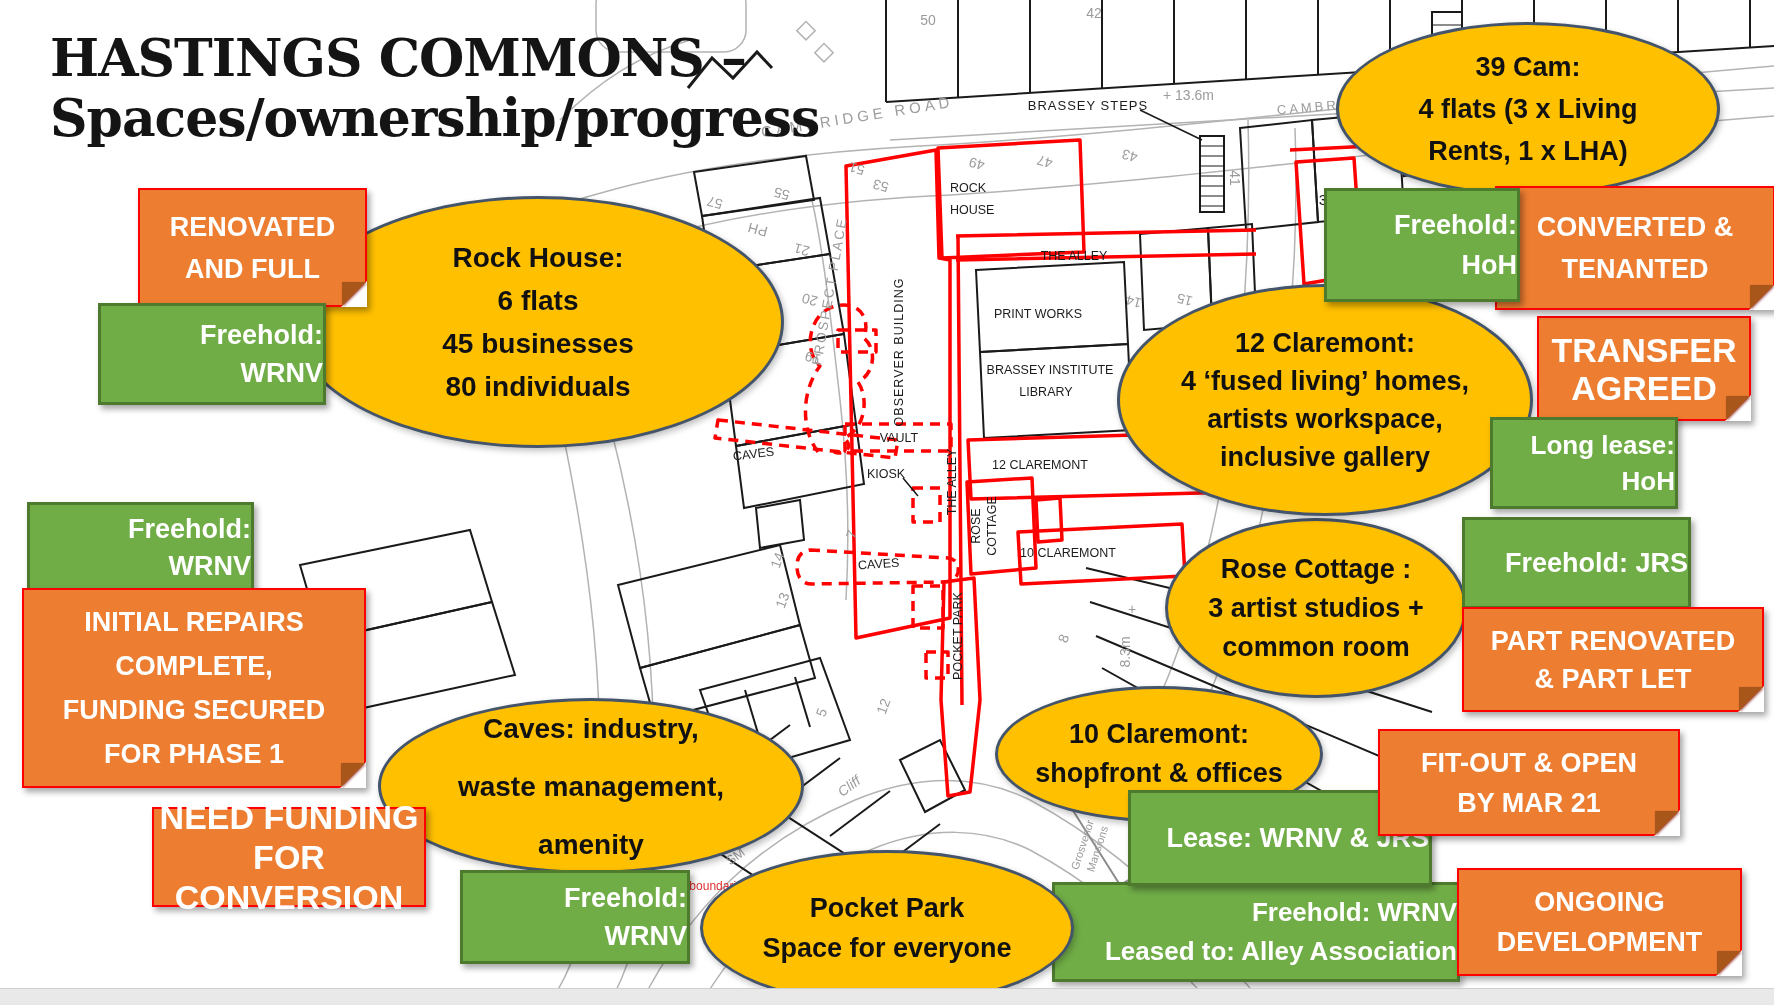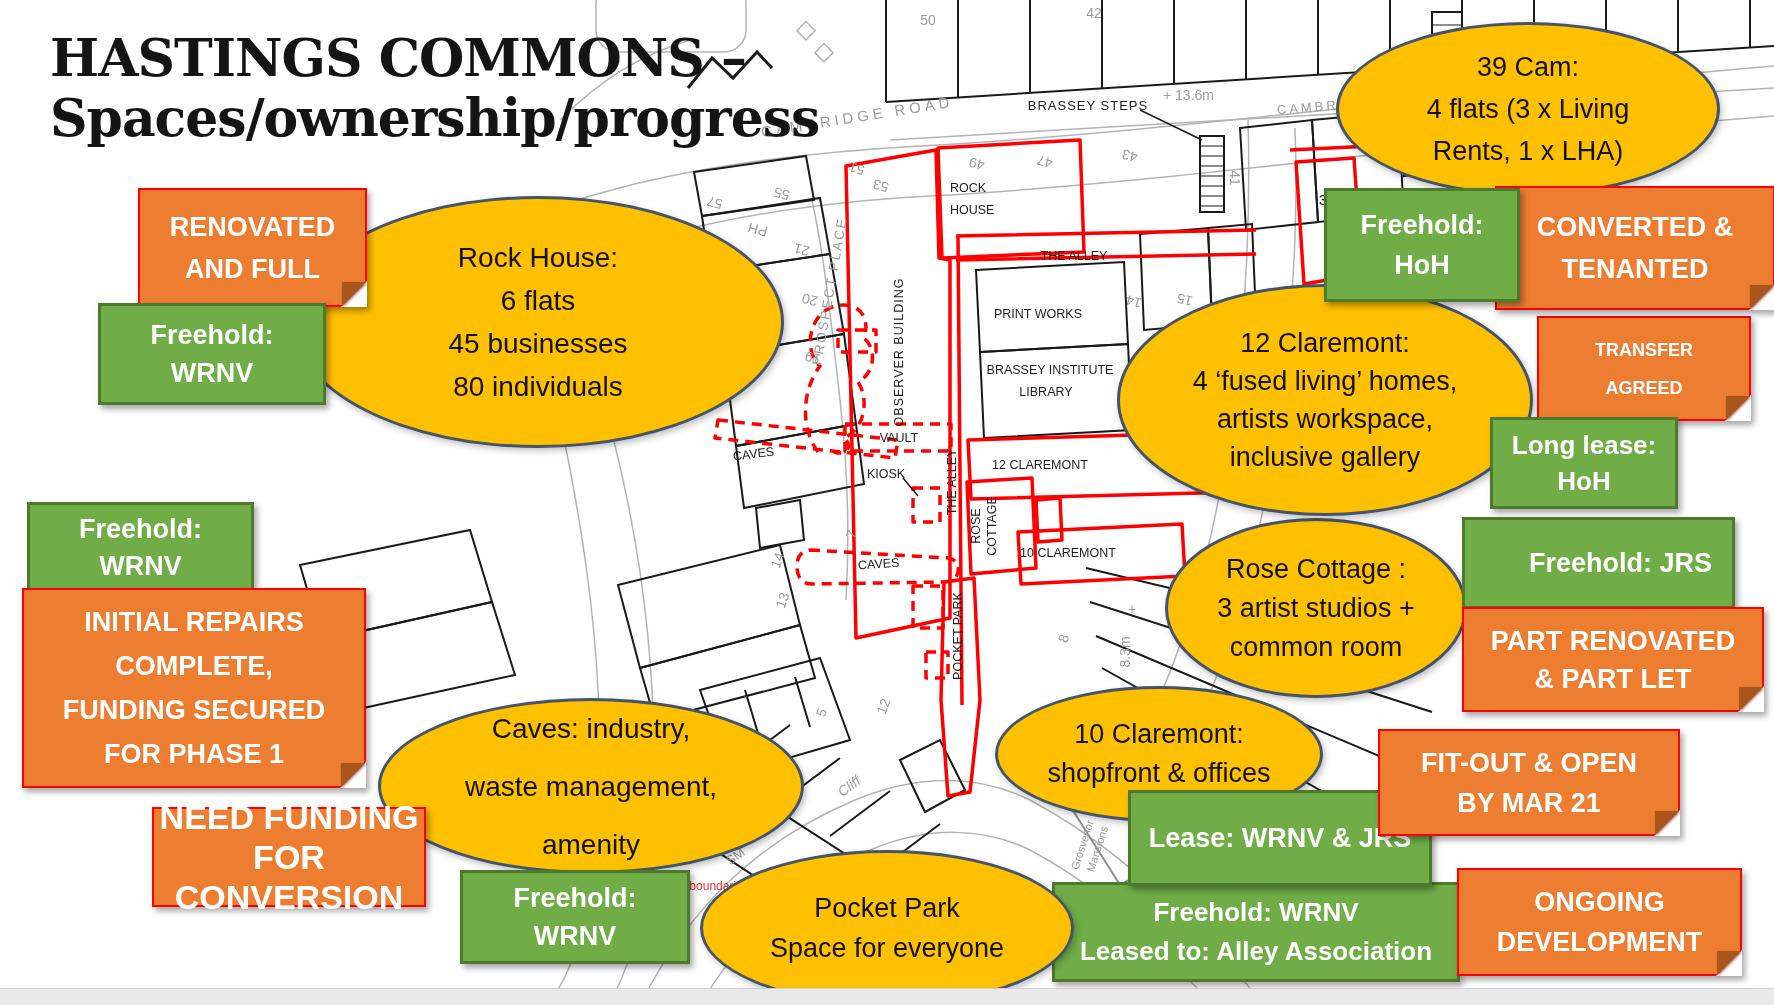--- a/index.html
+++ b/index.html
@@ -4,25 +4,25 @@
 <style>
   html,body{margin:0;padding:0;background:#fff;}
   #slide{position:relative;width:1774px;height:1005px;overflow:hidden;background:#fff;
          font-family:"Liberation Sans",sans-serif;}
   #mapsvg{position:absolute;left:0;top:0;z-index:0;}
   .title{position:absolute;left:50px;top:28px;z-index:5;
          font-family:"DejaVu Serif",serif;font-weight:bold;color:#141414;
          font-size:52px;line-height:60px;letter-spacing:-1px;white-space:nowrap;}
   .ellipse{position:absolute;border-radius:50%;background:#FFC000;border:3px solid #44546A;
            display:flex;flex-direction:column;justify-content:center;align-items:center;
-           text-align:center;color:#111;font-weight:normal;z-index:1;
+           text-align:center;color:#111;font-weight:bold;z-index:1;
            box-shadow:2px 3px 6px rgba(0,0,0,.25);}
   .eline{white-space:nowrap;}
   .gbox{position:absolute;background:#70AD47;border:3px solid #4E7A2E;color:#fff;font-weight:bold;
-        display:flex;flex-direction:column;justify-content:center;align-items:center;text-align:center;
+        display:flex;flex-direction:column;justify-content:center;align-items:flex-end;text-align:center;
         box-shadow:3px 4px 6px rgba(0,0,0,.35);}
   .obox{position:absolute;background:#ED7D31;border:2.5px solid #FF0000;color:#fff;font-weight:bold;
         display:flex;flex-direction:column;justify-content:center;align-items:center;text-align:center;
         box-shadow:3px 4px 6px rgba(0,0,0,.35);}
   .fold-cut{position:absolute;right:-2px;bottom:-2px;width:0;height:0;
         border-left:26px solid transparent;border-bottom:26px solid #ffffff;}
   .fold-flap{position:absolute;right:-1px;bottom:-1px;width:0;height:0;
         border-top:24px solid #A9561B;border-right:24px solid transparent;
         filter:drop-shadow(1px 1px 1px rgba(120,0,0,.6));}
   .footer{position:absolute;left:0;top:988px;width:1774px;height:17px;background:#e9e9e9;
@@ -241,21 +241,21 @@
 
   <div class="gbox" style="left:1052px;top:882px;width:402px;height:94px;font-size:26px;line-height:39px;z-index:2;">
     <div>Freehold: WRNV</div>
     <div>Leased to: Alley Association</div>
   </div>
 
   <div class="gbox" style="left:1128px;top:790px;width:298px;height:90px;font-size:27px;z-index:2;">
     <div>Lease: WRNV &amp; JRS</div>
   </div>
 
-  <div class="gbox" style="left:1462px;top:517px;width:223px;height:86px;font-size:27px;z-index:2;padding-left:44px;">
+  <div class="gbox" style="left:1462px;top:517px;width:223px;height:86px;font-size:27px;z-index:2;">
     <div>Freehold: JRS</div>
   </div>
 
   <div class="gbox" style="left:1490px;top:417px;width:182px;height:86px;font-size:26px;line-height:36px;z-index:3;">
     <div>Long lease:</div>
     <div>HoH</div>
   </div>
 
   <div class="gbox" style="left:1324px;top:188px;width:190px;height:108px;font-size:27px;line-height:40px;z-index:3;">
     <div>Freehold:</div>
@@ -297,21 +297,21 @@
     <div class="fold-flap"></div>
   </div>
 
   <div class="obox" style="left:1462px;top:607px;width:298px;height:101px;font-size:27px;line-height:38px;z-index:2;">
     <div>PART RENOVATED</div>
     <div>&amp; PART LET</div>
     <div class="fold-cut"></div>
     <div class="fold-flap"></div>
   </div>
 
-  <div class="obox" style="left:1537px;top:316px;width:210px;height:101px;font-size:18px;line-height:38px;z-index:2;">
+  <div class="obox" style="left:1537px;top:316px;width:210px;height:101px;font-size:34px;line-height:38px;z-index:2;">
     <div>TRANSFER</div>
     <div>AGREED</div>
     <div class="fold-cut"></div>
     <div class="fold-flap"></div>
   </div>
 
   <div class="obox" style="left:1495px;top:186px;width:276px;height:120px;font-size:27px;line-height:42px;z-index:2;">
     <div>CONVERTED &amp;</div>
     <div>TENANTED</div>
     <div class="fold-cut"></div>

